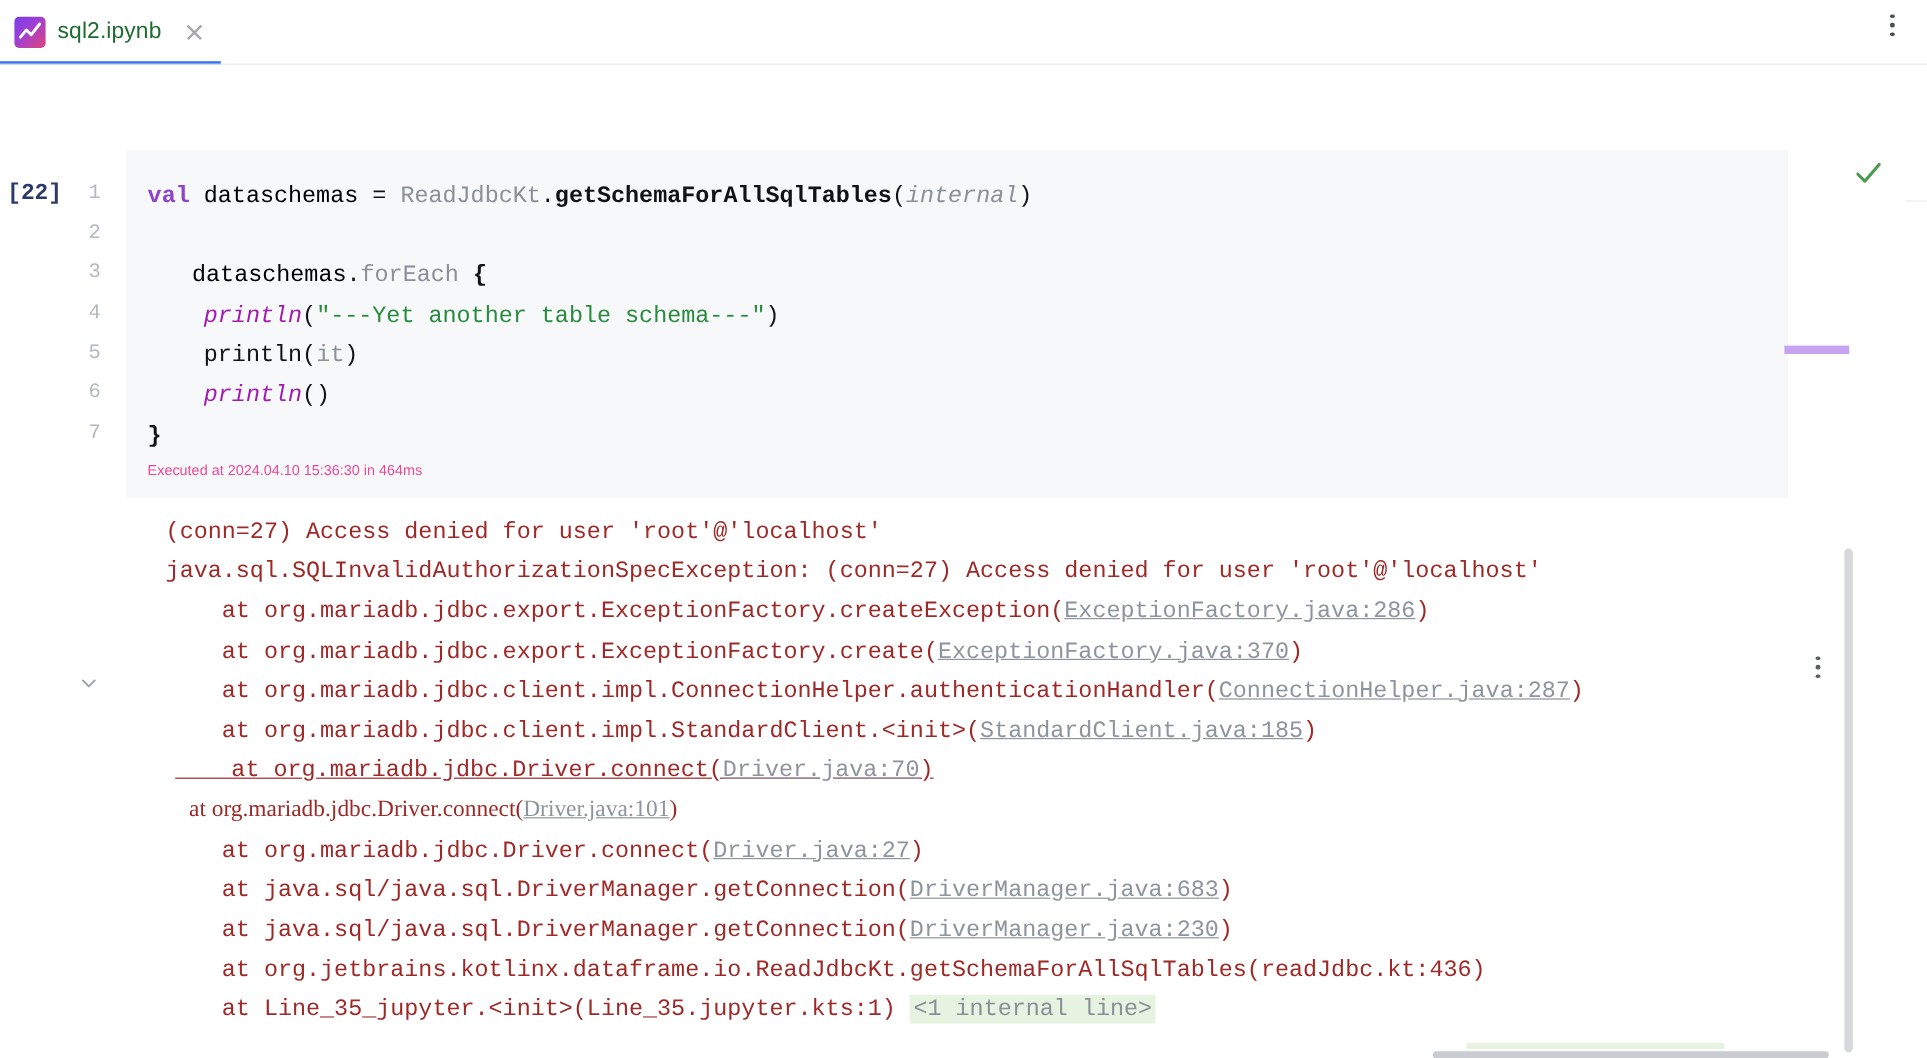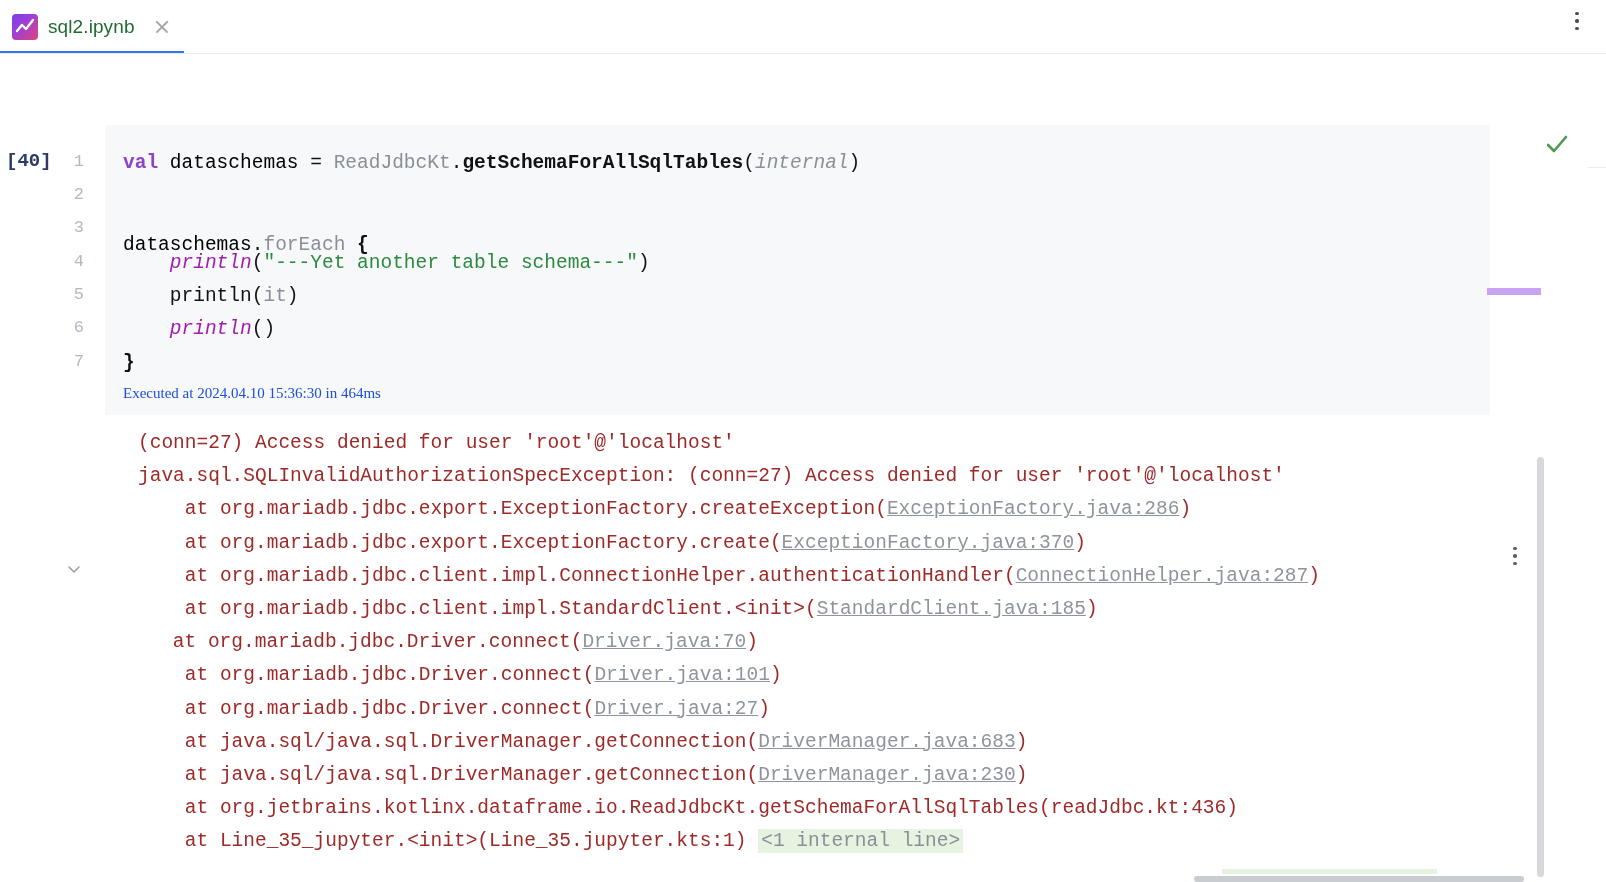--- a/index.html
+++ b/index.html
@@ -44,21 +44,21 @@
   .gutter-num{position:absolute;left:62px;width:22px;text-align:right;font-family:"Liberation Mono",monospace;font-size:17px;color:#b4b8bf;}
   .codeline{position:absolute;left:123px;font-family:"Liberation Mono",monospace;font-size:19.5px;white-space:pre;color:#111214;}
   .kw{color:#8e44c6;font-weight:bold;}
   .vr{color:#000000;}
   .cls{color:#8a8f98;}
   .fn{color:#111214;font-weight:bold;}
   .par{color:#8a8f98;font-style:italic;}
   .str{color:#2a8a3e;}
   .blu{color:#a21caf;font-style:italic;}
   .brc{font-weight:bold;color:#111214;}
-  .exec-info{position:absolute;left:123px;font-family:Liberation Serif, serif;font-size:15px;color:#1d4ed8;}
+  .exec-info{position:absolute;left:123px;font-family:Liberation Sans, sans-serif;font-size:12px;color:#ec4899;}
   .ok-check{position:absolute;right:18px;top:20px;}
   .out-chevron{position:absolute;left:66px;top:449px;width:16px;height:16px;}
   .out-dots{position:absolute;left:1507px;top:435px;width:16px;height:22px;}
   .out-dots i{display:block;width:3.4px;height:3.4px;border-radius:50%;background:#5a5f68;margin:0 auto 4px;}
   .errline{position:absolute;font-family:"Liberation Mono",monospace;font-size:19.5px;white-space:pre;color:#9d2a28;}
   .lnk{color:#8e949d;text-decoration:underline;}
   .intl{background:#e6f3e0;color:#8a8f98;padding:1px 3px;}
 
   
   .vscroll-track{position:absolute;right:0;top:112px;width:18px;height:770px;background:#ffffff;}
@@ -221,39 +221,39 @@
           <polyline points="4,8 11,15 18,8" fill="none" stroke="#4a4f57" stroke-width="1.7" stroke-linecap="round" stroke-linejoin="round"></polyline>
         </svg>
     </div>
 
     <div class="toolbar-sep"></div>
   </div>
 
   <div class="sheet">
 
     <div class="cell" id="cell-box" style="height: 290px;"></div>
-    <div class="exec-count">[40]</div>
+    <div class="exec-count">[22]</div>
     <div class="ok-check">
       <svg width="26" height="26" viewBox="0 0 26 26">
           <polyline points="4,13 10,19 22,5" fill="none" stroke="#4a9a51" stroke-width="2.6" stroke-linecap="round" stroke-linejoin="round"></polyline>
         </svg>
     </div>
     <div id="gutter">
         <div class="gutter-num" style="top: 40px;">1</div>
         <div class="gutter-num" style="top: 73px;">2</div>
         <div class="gutter-num" style="top: 106px;">3</div>
         <div class="gutter-num" style="top: 140px;">4</div>
         <div class="gutter-num" style="top: 173px;">5</div>
         <div class="gutter-num" style="top: 206px;">6</div>
         <div class="gutter-num" style="top: 240px;">7</div>
       </div>
     <div id="code">
         <div class="codeline" style="top: 40px;"><span class="kw">val</span><span> </span><span class="vr">dataschemas</span><span> = </span><span class="cls">ReadJdbcKt</span><span>.</span><span class="fn">getSchemaForAllSqlTables</span><span>(</span><span class="par">internal</span><span>)</span></div>
         <div class="codeline" style="top: 73px;"></div>
-        <div class="codeline" style="top: 122px;"><span class="vr">dataschemas</span><span>.</span><span class="cls">forEach</span><span> </span><span class="brc">{</span></div>
+        <div class="codeline" style="top: 106px; margin-left: 37px;"><span class="vr">dataschemas</span><span>.</span><span class="cls">forEach</span><span> </span><span class="brc">{</span></div>
         <div class="codeline" style="top: 140px;"><span>    </span><span class="blu">println</span><span>(</span><span class="str">"---Yet another table schema---"</span><span>)</span></div>
         <div class="codeline" style="top: 173px;"><span>    println(</span><span class="cls">it</span><span>)</span></div>
         <div class="codeline" style="top: 206px;"><span>    </span><span class="blu">println</span><span>()</span></div>
         <div class="codeline" style="top: 240px;"><span class="brc">}</span></div>
       </div>
     <div class="exec-info" id="exec-info" style="top:273px">Executed at 2024.04.10 15:36:30 in 464ms</div>
 
     <div class="out-chevron">
       <svg width="16" height="16" viewBox="0 0 16 16">
           <polyline points="3,6 8,11 13,6" fill="none" stroke="#9aa0a8" stroke-width="1.6" stroke-linecap="round" stroke-linejoin="round"></polyline>
@@ -264,22 +264,22 @@
         <i></i>
         <i></i>
       </div>
     <div id="outlines">
         <div class="errline" style="left: 138px; top: 320px;"><span>(conn=27) Access denied for user 'root'@'localhost'</span></div>
         <div class="errline" style="left: 138px; top: 353.2px;"><span>java.sql.SQLInvalidAuthorizationSpecException: (conn=27) Access denied for user 'root'@'localhost'</span></div>
         <div class="errline" style="left: 138px; top: 386.4px;"><span>    at org.mariadb.jdbc.export.ExceptionFactory.createException(</span><span class="lnk">ExceptionFactory.java:286</span><span>)</span></div>
         <div class="errline" style="left: 138px; top: 419.6px;"><span>    at org.mariadb.jdbc.export.ExceptionFactory.create(</span><span class="lnk">ExceptionFactory.java:370</span><span>)</span></div>
         <div class="errline" style="left: 138px; top: 452.8px;"><span>    at org.mariadb.jdbc.client.impl.ConnectionHelper.authenticationHandler(</span><span class="lnk">ConnectionHelper.java:287</span><span>)</span></div>
         <div class="errline" style="left: 138px; top: 486px;"><span>    at org.mariadb.jdbc.client.impl.StandardClient.&lt;init&gt;(</span><span class="lnk">StandardClient.java:185</span><span>)</span></div>
-        <div class="errline" style="left: 126px; top: 519.2px;"><span>    at org.mariadb.jdbc.Driver.connect(</span><span class="lnk">Driver.java:70</span><span>)</span></div>
-        <div class="errline" style="left: 138px; top: 552.4px;"><span>    at org.mariadb.jdbc.Driver.connect(</span><span class="lnk">Driver.java:101</span><span>)</span></div>
+        <div class="errline" style="left: 146px; top: 519.2px; text-decoration: underline;"><span>    at org.mariadb.jdbc.Driver.connect(</span><span class="lnk">Driver.java:70</span><span>)</span></div>
+        <div class="errline" style="left: 138px; top: 552.4px; font-family: Liberation Serif, serif;"><span>    at org.mariadb.jdbc.Driver.connect(</span><span class="lnk">Driver.java:101</span><span>)</span></div>
         <div class="errline" style="left: 138px; top: 585.6px;"><span>    at org.mariadb.jdbc.Driver.connect(</span><span class="lnk">Driver.java:27</span><span>)</span></div>
         <div class="errline" style="left: 138px; top: 618.8px;"><span>    at java.sql/java.sql.DriverManager.getConnection(</span><span class="lnk">DriverManager.java:683</span><span>)</span></div>
         <div class="errline" style="left: 138px; top: 652px;"><span>    at java.sql/java.sql.DriverManager.getConnection(</span><span class="lnk">DriverManager.java:230</span><span>)</span></div>
         <div class="errline" style="left: 138px; top: 685.2px;"><span>    at org.jetbrains.kotlinx.dataframe.io.ReadJdbcKt.getSchemaForAllSqlTables(readJdbc.kt:436)</span></div>
         <div class="errline" style="left: 138px; top: 718.4px;"><span>    at Line_35_jupyter.&lt;init&gt;(Line_35.jupyter.kts:1) </span><span class="intl">&lt;1 internal line&gt;</span></div>
       </div>
 
     <div class="green-band"></div>
     <div class="hscroll"></div>
   </div>

